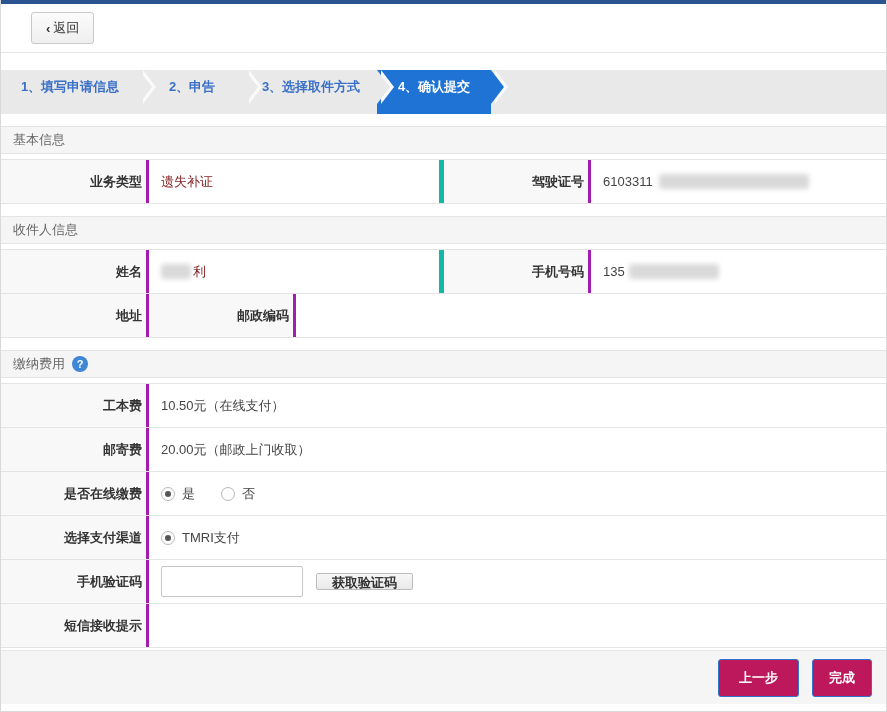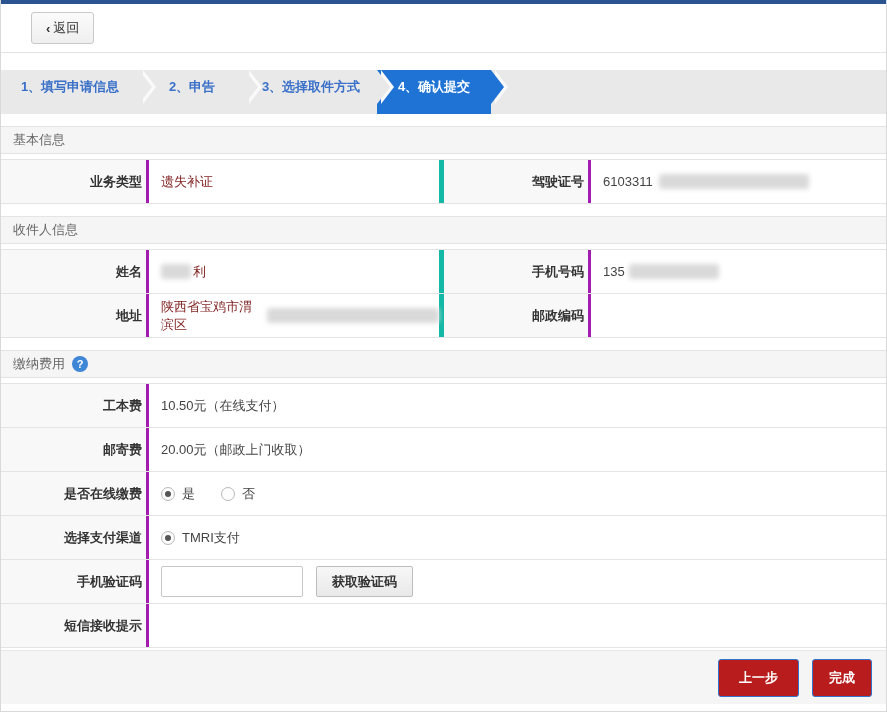--- a/index.html
+++ b/index.html
@@ -109,35 +109,35 @@
     border-radius:50%; background:#555;
   }
   .opt-gap { margin-left:26px; }
 
   
   .captcha-input {
     width:142px; height:31px; border:1px solid #c6c6c6; border-radius:2px;
     font-size:13px; padding:0 8px; font-family:inherit; background:#fff;
   }
   .code-btn {
-    margin-left:13px; height:31px; padding:0 15px;
+    margin-left:13px; height:17px; padding:0 15px;
     background:linear-gradient(#f7f7f7,#e9e9e9); border:1px solid #bdbdbd;
     border-radius:2px; font-size:13px; font-weight:bold; color:#333;
     cursor:pointer; font-family:inherit;
   }
   .sms-hint { color:#c49a5e; }
 
   
   .footer {
     margin-top:2px; height:54px; background:#f5f5f5;
     border-top:1px solid #e7e7e7; display:flex; align-items:center;
     justify-content:flex-end; gap:13px; padding-right:14px;
   }
   .btn-primary {
-    background:#b91c1c; border:1px solid #3273cc; border-radius:3px;
+    background:#be185d; border:1px solid #3273cc; border-radius:3px;
     color:#fff; font-size:13px; font-weight:bold; padding:9px 16px;
     cursor:pointer; font-family:inherit;
   }
   .btn-prev { padding:9px 20px; }
 </style>
 </head>
 <body>
 
 <div class="page">
   <div class="topbar"></div>
@@ -185,24 +185,20 @@
           <span>利</span>
         </div>
         <div class="cell lbl c-l2">手机号码</div>
         <div class="cell c-v2">
           <span>135</span>
           <span class="redact r-phone"></span>
         </div>
       </div>
       <div class="row">
         <div class="cell lbl c-l1">地址</div>
-        <div class="cell c-v1">
-          <span>陕西省宝鸡市渭滨区</span>
-          <span class="redact r-addr"></span>
-        </div>
         <div class="cell lbl c-l2">邮政编码</div>
       </div>
     </div>
   </div>
 
   <div class="section">
     <div class="section-header">
       <span>缴纳费用</span>
       <span class="help-icon">?</span>
     </div>

